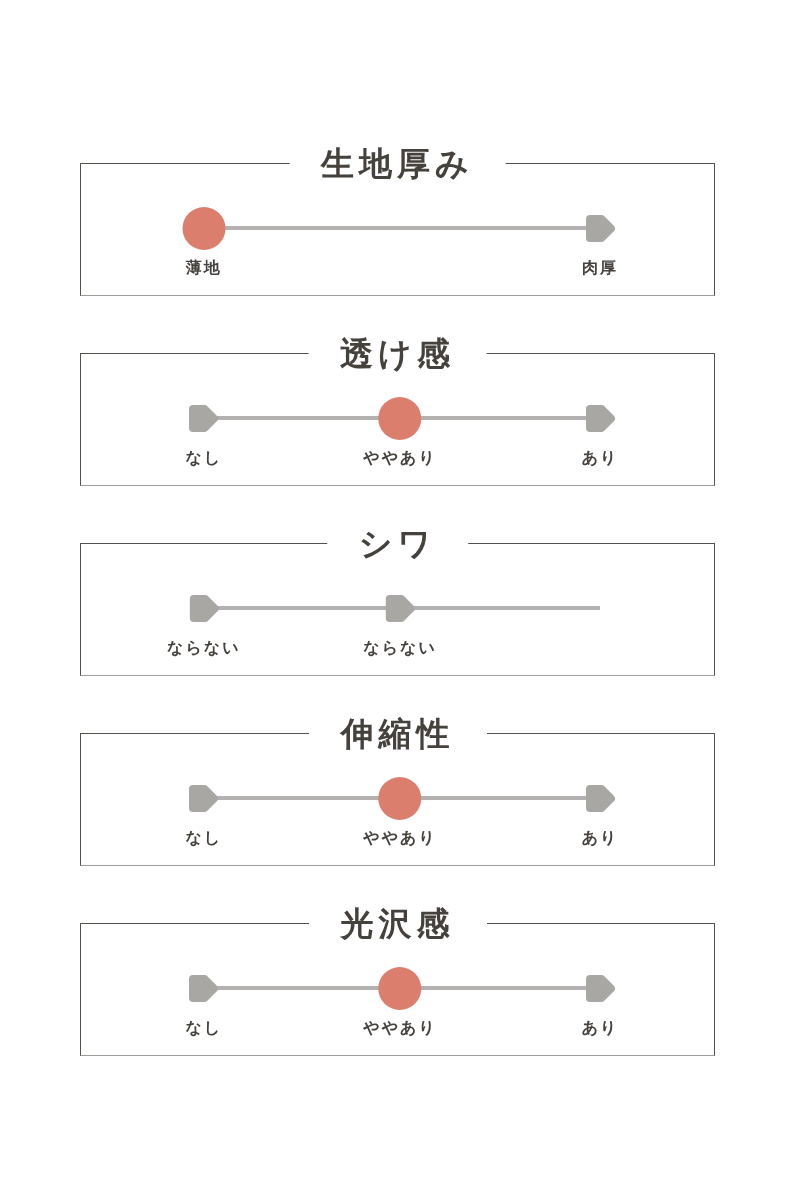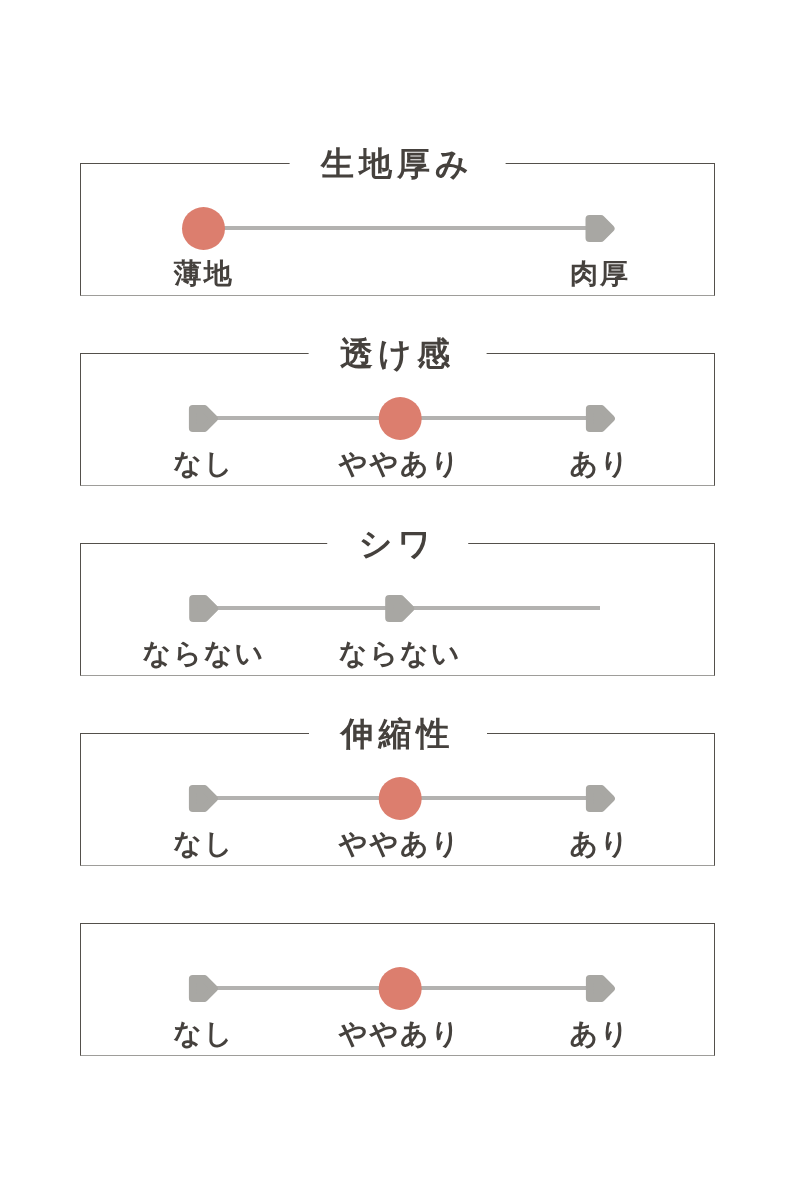--- a/index.html
+++ b/index.html
@@ -66,21 +66,21 @@
     display:none;
     width:43px;height:43px;
     border-radius:50%;
     background:var(--accent-red);
   }
   .pent{display:block;color:var(--marker-gray);}
   .stop.selected .dot{display:block;}
   .stop-label{
     display:block;
     margin-top:9px;
-    font-size:28px;
+    font-size:16px;
     font-weight:bold;
     letter-spacing:2px;
     line-height:1.1;
     white-space:nowrap;
     color:var(--text-dark);
   }
 </style>
 </head>
 <body>
 
@@ -190,20 +190,21 @@
         <svg class="pent" width="30" height="27" viewBox="0 0 30 27">
             <path d="M4.5 4 h11.5 l9.5 9.5 l-9.5 9.5 H4.5 z" fill="currentColor" stroke="currentColor" stroke-width="8" stroke-linejoin="round"></path>
           </svg>
       </span>
       <span class="stop-label">あり</span>
     </div>
   </div>
 </section>
 
 <section class="panel">
+  <h2 class="panel-title">光沢感</h2>
   <div class="slider">
     <div class="track"></div>
     <div class="stop pos-0">
       <span class="marker">
 
         <svg class="pent" width="30" height="27" viewBox="0 0 30 27">
             <path d="M4.5 4 h11.5 l9.5 9.5 l-9.5 9.5 H4.5 z" fill="currentColor" stroke="currentColor" stroke-width="8" stroke-linejoin="round"></path>
           </svg>
       </span>
       <span class="stop-label">なし</span>

